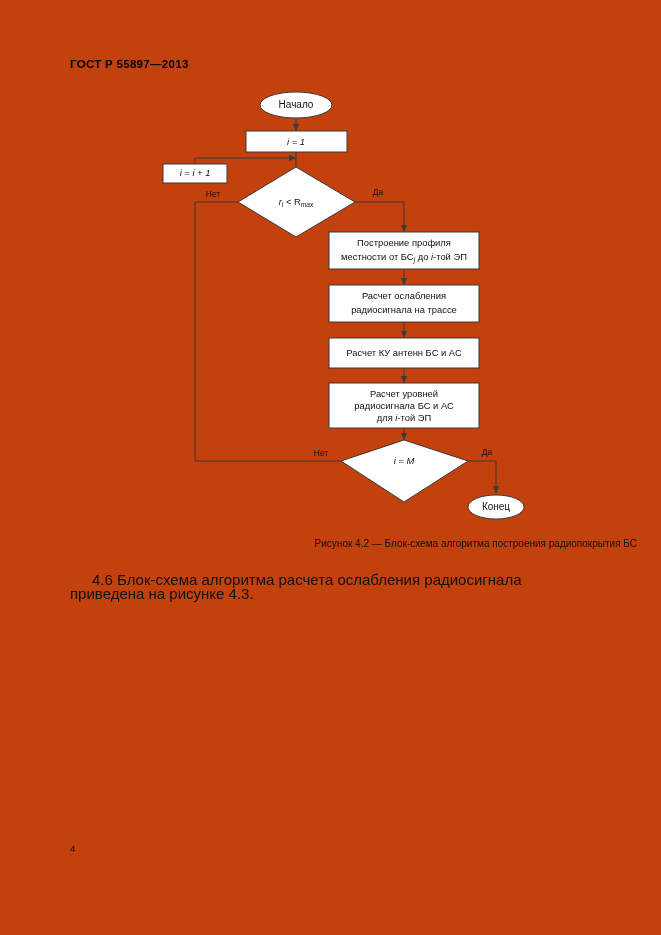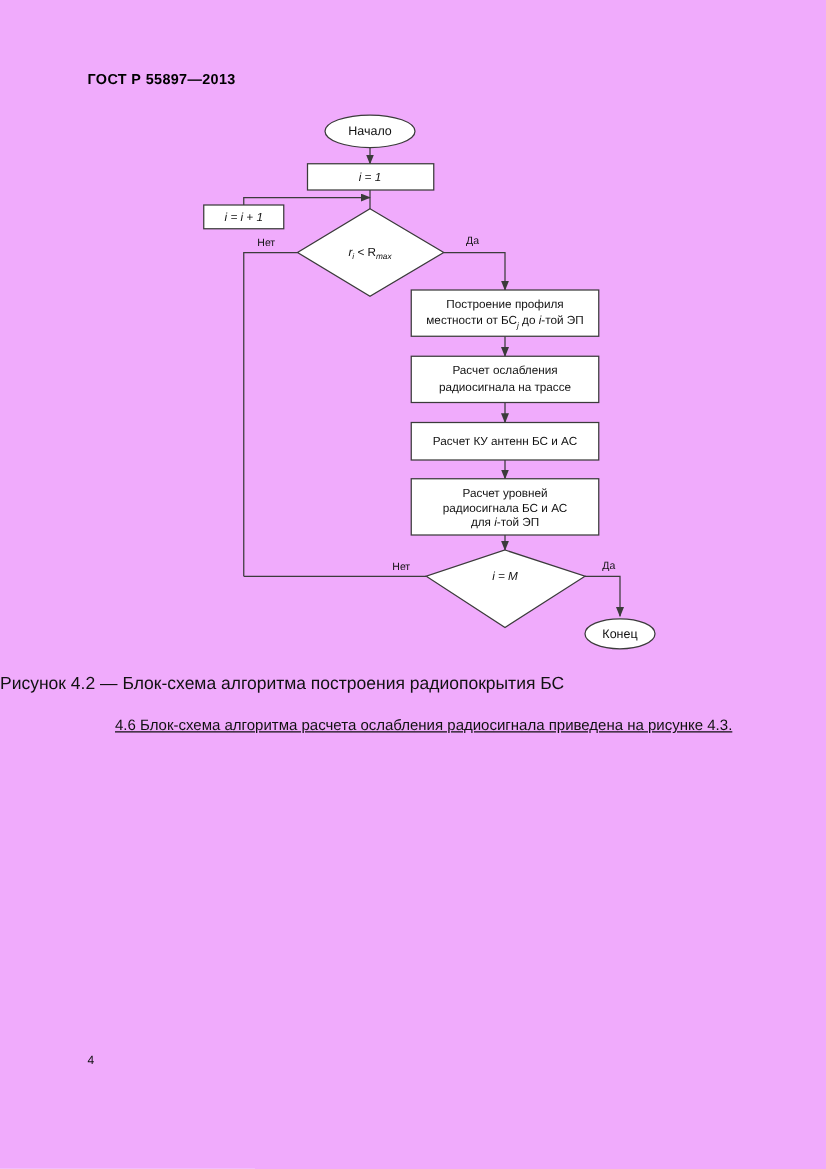--- a/index.html
+++ b/index.html
@@ -12,21 +12,21 @@
     height: 935px;
     position: relative;
     font-family: "Liberation Sans", sans-serif;
     color: #000000;
     overflow: hidden;
   }
 
   .page {
     position: absolute;
     inset: 0;
-    background: #f0abfc;
+    background: #c2410c;
   }
 
   
   .doc-header {
     position: absolute;
     left: 70px;
     top: 58px;
     font-size: 11.5px;
     font-weight: bold;
     letter-spacing: 0.3px;
@@ -79,36 +79,35 @@
   .arrowhead {
     fill: #3b3b3b;
   }
 
   
   .fig-caption {
     position: absolute;
     left: 0;
     top: 538px;
     width: 637px;
-    text-align: left;
-    font-size: 14px;
+    text-align: right;
+    font-size: 10px;
     color: #111;
   }
 
   
   .body-par {
     position: absolute;
     left: 70px;
     top: 573px;
     width: 520px;
-    font-size: 12px;
+    font-size: 15px;
     line-height: 14px;
     color: #111;
     text-indent: 22px;
-    text-decoration: underline;
   }
 
   
   .page-number {
     position: absolute;
     left: 70px;
     top: 843px;
     font-size: 9.6px;
     color: #111;
   }

